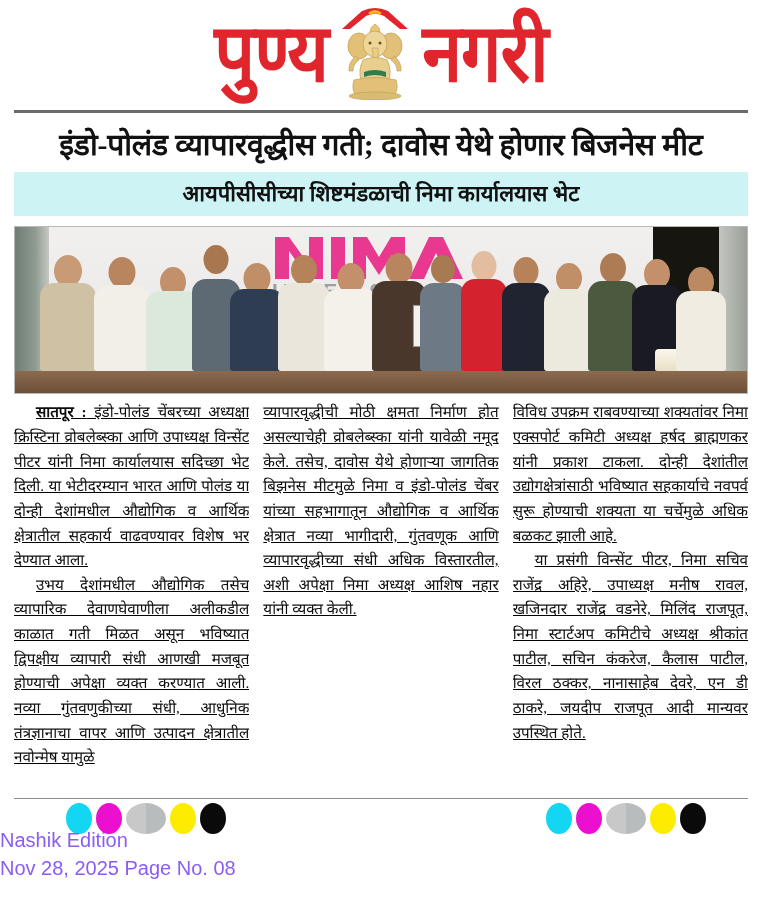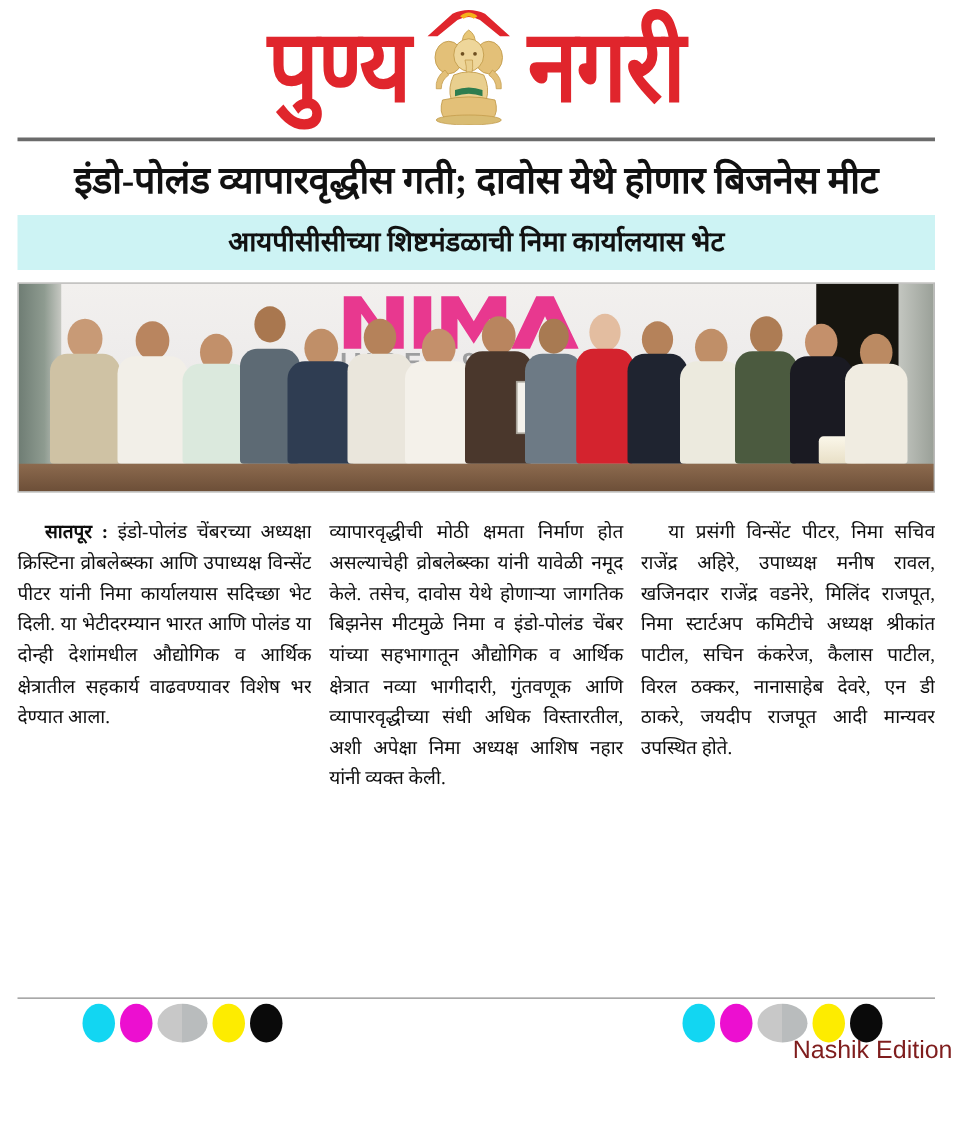--- a/index.html
+++ b/index.html
@@ -178,24 +178,25 @@
   }
   .cake {
     position: absolute;
     width: 38px; height: 22px;
     background: linear-gradient(to bottom, #fbf7ea, #e8dfc6);
     border-radius: 4px 4px 2px 2px;
   }
 
   
   .article {
-    margin: 20px 14px 0 14px;
+    margin: 6px 14px 0 14px;
     display: flex;
     gap: 14px;
     height: 388px;
+    text-decoration: underline;
   }
   .col {
     flex: 1 1 0;
     font-family: "Liberation Serif", serif;
     font-size: 15.2px;
     line-height: 1.62;
     text-align: justify;
     text-justify: inter-word;
     color: #0d0d0d;
     overflow: hidden;
@@ -225,25 +226,25 @@
   .dot { width: 26px; height: 31px; border-radius: 50%; }
   .dot.wide { width: 40px; }
   .dot.split {
     background: linear-gradient(to right, #c8c8c8 0%, #c8c8c8 50%, #b9bcbd 50%, #b9bcbd 100%);
   }
 
   .footer {
     position: absolute;
     left: 0; right: 0;
     top: 826px;
-    text-align: right;
+    text-align: left;
     font-family: "Liberation Sans", sans-serif;
     font-size: 20px;
     line-height: 1.42;
-    color: #7f1d1d;
+    color: #8b5cf6;
   }
   .footer div { margin: 0; }
 </style>
 </head>
 <body>
 
 <div class="masthead">
   <div class="masthead-inner">
     <span class="brand-word left">पुण्य</span>
 
@@ -370,27 +371,29 @@
       <span class="torso" style="width:50px;height:80px;background:#f0ece1;"></span>
     </div>
   </div>
   <div class="table"></div>
 </div>
 
 <div class="article">
 
   <div class="col">
     <p class="first"><span class="dateline">सातपूर :</span><span> इंडो-पोलंड चेंबरच्या अध्यक्षा क्रिस्टिना व्रोबलेब्स्का आणि उपाध्यक्ष विन्सेंट पीटर यांनी निमा कार्यालयास सदिच्छा भेट दिली. या भेटीदरम्यान भारत आणि पोलंड या दोन्ही देशांमधील औद्योगिक व आर्थिक क्षेत्रातील सहकार्य वाढवण्यावर विशेष भर देण्यात आला.</span></p>
+    <p>उभय देशांमधील औद्योगिक तसेच व्यापारिक देवाणघेवाणीला अलीकडील काळात गती मिळत असून भविष्यात द्विपक्षीय व्यापारी संधी आणखी मजबूत होण्याची अपेक्षा व्यक्त करण्यात आली. नव्या गुंतवणुकीच्या संधी, आधुनिक तंत्रज्ञानाचा वापर आणि उत्पादन क्षेत्रातील नवोन्मेष यामुळे</p>
   </div>
 
   <div class="col">
     <p style="text-indent:0">व्यापारवृद्धीची मोठी क्षमता निर्माण होत असल्याचेही व्रोबलेब्स्का यांनी यावेळी नमूद केले. तसेच, दावोस येथे होणाऱ्या जागतिक बिझनेस मीटमुळे निमा व इंडो-पोलंड चेंबर यांच्या सहभागातून औद्योगिक व आर्थिक क्षेत्रात नव्या भागीदारी, गुंतवणूक आणि व्यापारवृद्धीच्या संधी अधिक विस्तारतील, अशी अपेक्षा निमा अध्यक्ष आशिष नहार यांनी व्यक्त केली.</p>
   </div>
 
   <div class="col">
+    <p style="text-indent:0">विविध उपक्रम राबवण्याच्या शक्यतांवर निमा एक्सपोर्ट कमिटी अध्यक्ष हर्षद ब्राह्मणकर यांनी प्रकाश टाकला. दोन्ही देशांतील उद्योगक्षेत्रांसाठी भविष्यात सहकार्याचे नवपर्व सुरू होण्याची शक्यता या चर्चेमुळे अधिक बळकट झाली आहे.</p>
     <p>या प्रसंगी विन्सेंट पीटर, निमा सचिव राजेंद्र अहिरे, उपाध्यक्ष मनीष रावल, खजिनदार राजेंद्र वडनेरे, मिलिंद राजपूत, निमा स्टार्टअप कमिटीचे अध्यक्ष श्रीकांत पाटील, सचिन कंकरेज, कैलास पाटील, विरल ठक्कर, नानासाहेब देवरे, एन डी ठाकरे, जयदीप राजपूत आदी मान्यवर उपस्थित होते.</p>
   </div>
 
 </div>
 
 <div class="reg-rule"></div>
 
 <div class="reg-row">
   <div class="reg-group left">
     <span class="dot" style="background:#12d6f2"></span>
@@ -403,13 +406,14 @@
     <span class="dot" style="background:#12d6f2"></span>
     <span class="dot" style="background:#ec0fd0"></span>
     <span class="dot wide split"></span>
     <span class="dot" style="background:#fdec00"></span>
     <span class="dot" style="background:#0a0a0a"></span>
   </div>
 </div>
 
 <div class="footer">
   <div>Nashik Edition</div>
+  <div>Nov 28, 2025 Page No. 08</div>
 </div>
 
 </body></html>

